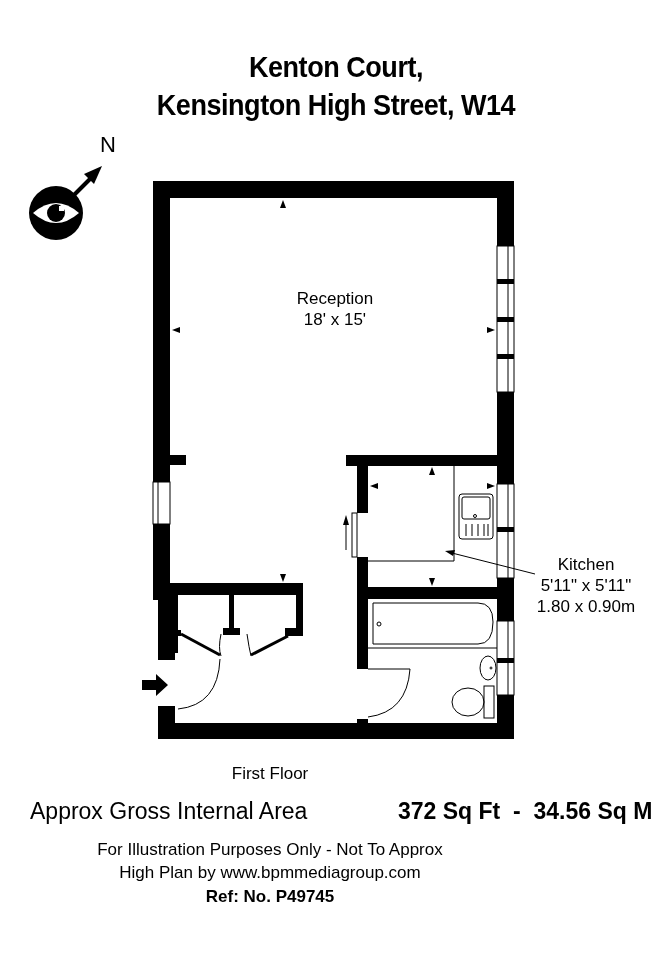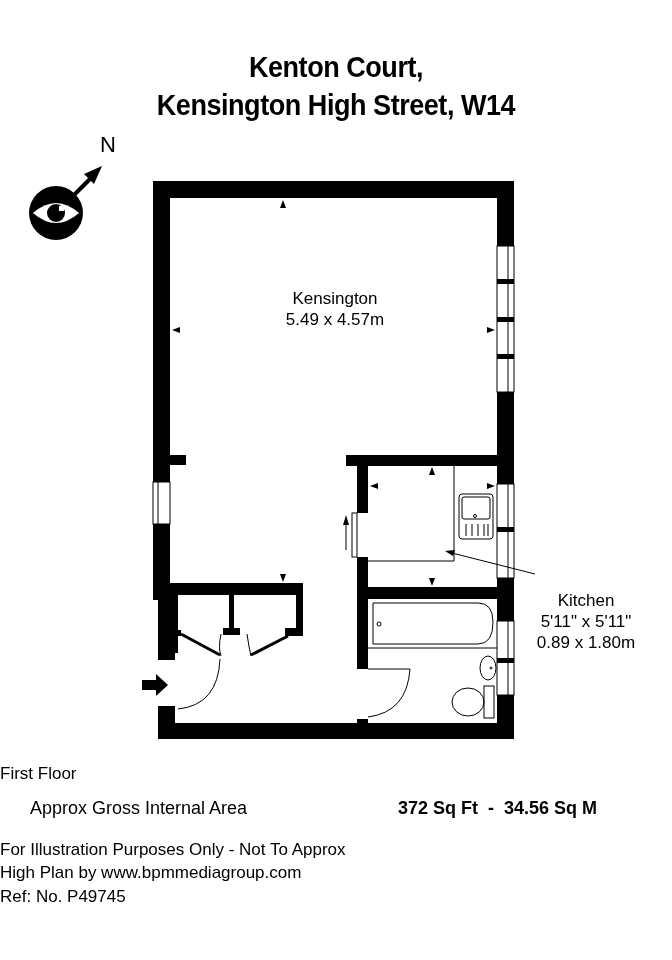--- a/index.html
+++ b/index.html
@@ -2,22 +2,22 @@
 <html><head>
 <meta charset="utf-8">
 <style>
   html, body { margin:0; padding:0; background:#ffffff; }
   body { width:672px; height:960px; position:relative; overflow:hidden; font-family:"Liberation Sans", sans-serif; color:#000; }
   .title { position:absolute; left:0; width:672px; text-align:center; font-weight:bold; font-size:30px; letter-spacing:-0.5px; transform:scaleX(0.9); }
   #t1 { top:50px; }
   #t2 { top:88px; }
   .plan { position:absolute; left:0; top:0; }
   .lbl { position:absolute; text-align:center; font-size:17px; line-height:21px; }
-  .footer { position:absolute; left:0; width:540px; text-align:left; font-size:17px; }
-  .area { position:absolute; top:798px; font-size:18px; }
+  .footer { position:absolute; left:0; width:540px; text-align:center; font-size:17px; }
+  .area { position:absolute; top:798px; font-size:23px; }
 </style>
 </head>
 <body>
 
 <div id="t1" class="title">Kenton Court,</div>
 <div id="t2" class="title">Kensington High Street, W14</div>
 
 <svg class="plan" width="672" height="960">
   <g>
     <circle cx="56" cy="213" r="27" fill="#000"></circle>
@@ -131,28 +131,28 @@
     <line x1="251" y1="655" x2="288" y2="636"></line>
   </g>
 
   <polygon points="142,680 156,680 156,674 168,685 156,696 156,690 142,690" fill="#000"></polygon>
 </svg>
 
 <div class="lbl" style="left:146px;top:84px;width:0;"></div>
 <div style="position:absolute;left:100px;top:132px;font-size:22px;">N</div>
 
 <div class="lbl" style="left:255px;top:288px;width:160px;">
-  <div>Kensington</div>
-  <div>5.49 x 4.57m</div>
+  <div>Reception</div>
+  <div>18' x 15'</div>
 </div>
 
-<div class="lbl" style="left:516px;top:554px;width:140px;margin-top:36px;">
+<div class="lbl" style="left:516px;top:554px;width:140px;">
   <div>Kitchen</div>
   <div>5'11" x 5'11"</div>
-  <div>0.89 x 1.80m</div>
+  <div>1.80 x 0.90m</div>
 </div>
 
 <div class="footer" style="top:764px;">First Floor</div>
 <div class="area" style="left:30px;">Approx Gross Internal Area</div>
 <div class="area" style="left:398px;font-weight:bold;white-space:pre;text-align:center;">372 Sq Ft  -  34.56 Sq M</div>
 <div class="footer" style="top:840px;">For Illustration Purposes Only - Not To Approx</div>
 <div class="footer" style="top:863px;">High Plan by www.bpmmediagroup.com</div>
-<div class="footer" style="top:887px;">Ref: No. P49745</div>
+<div class="footer" style="top:887px;font-weight:bold;">Ref: No. P49745</div>
 
 </body></html>

